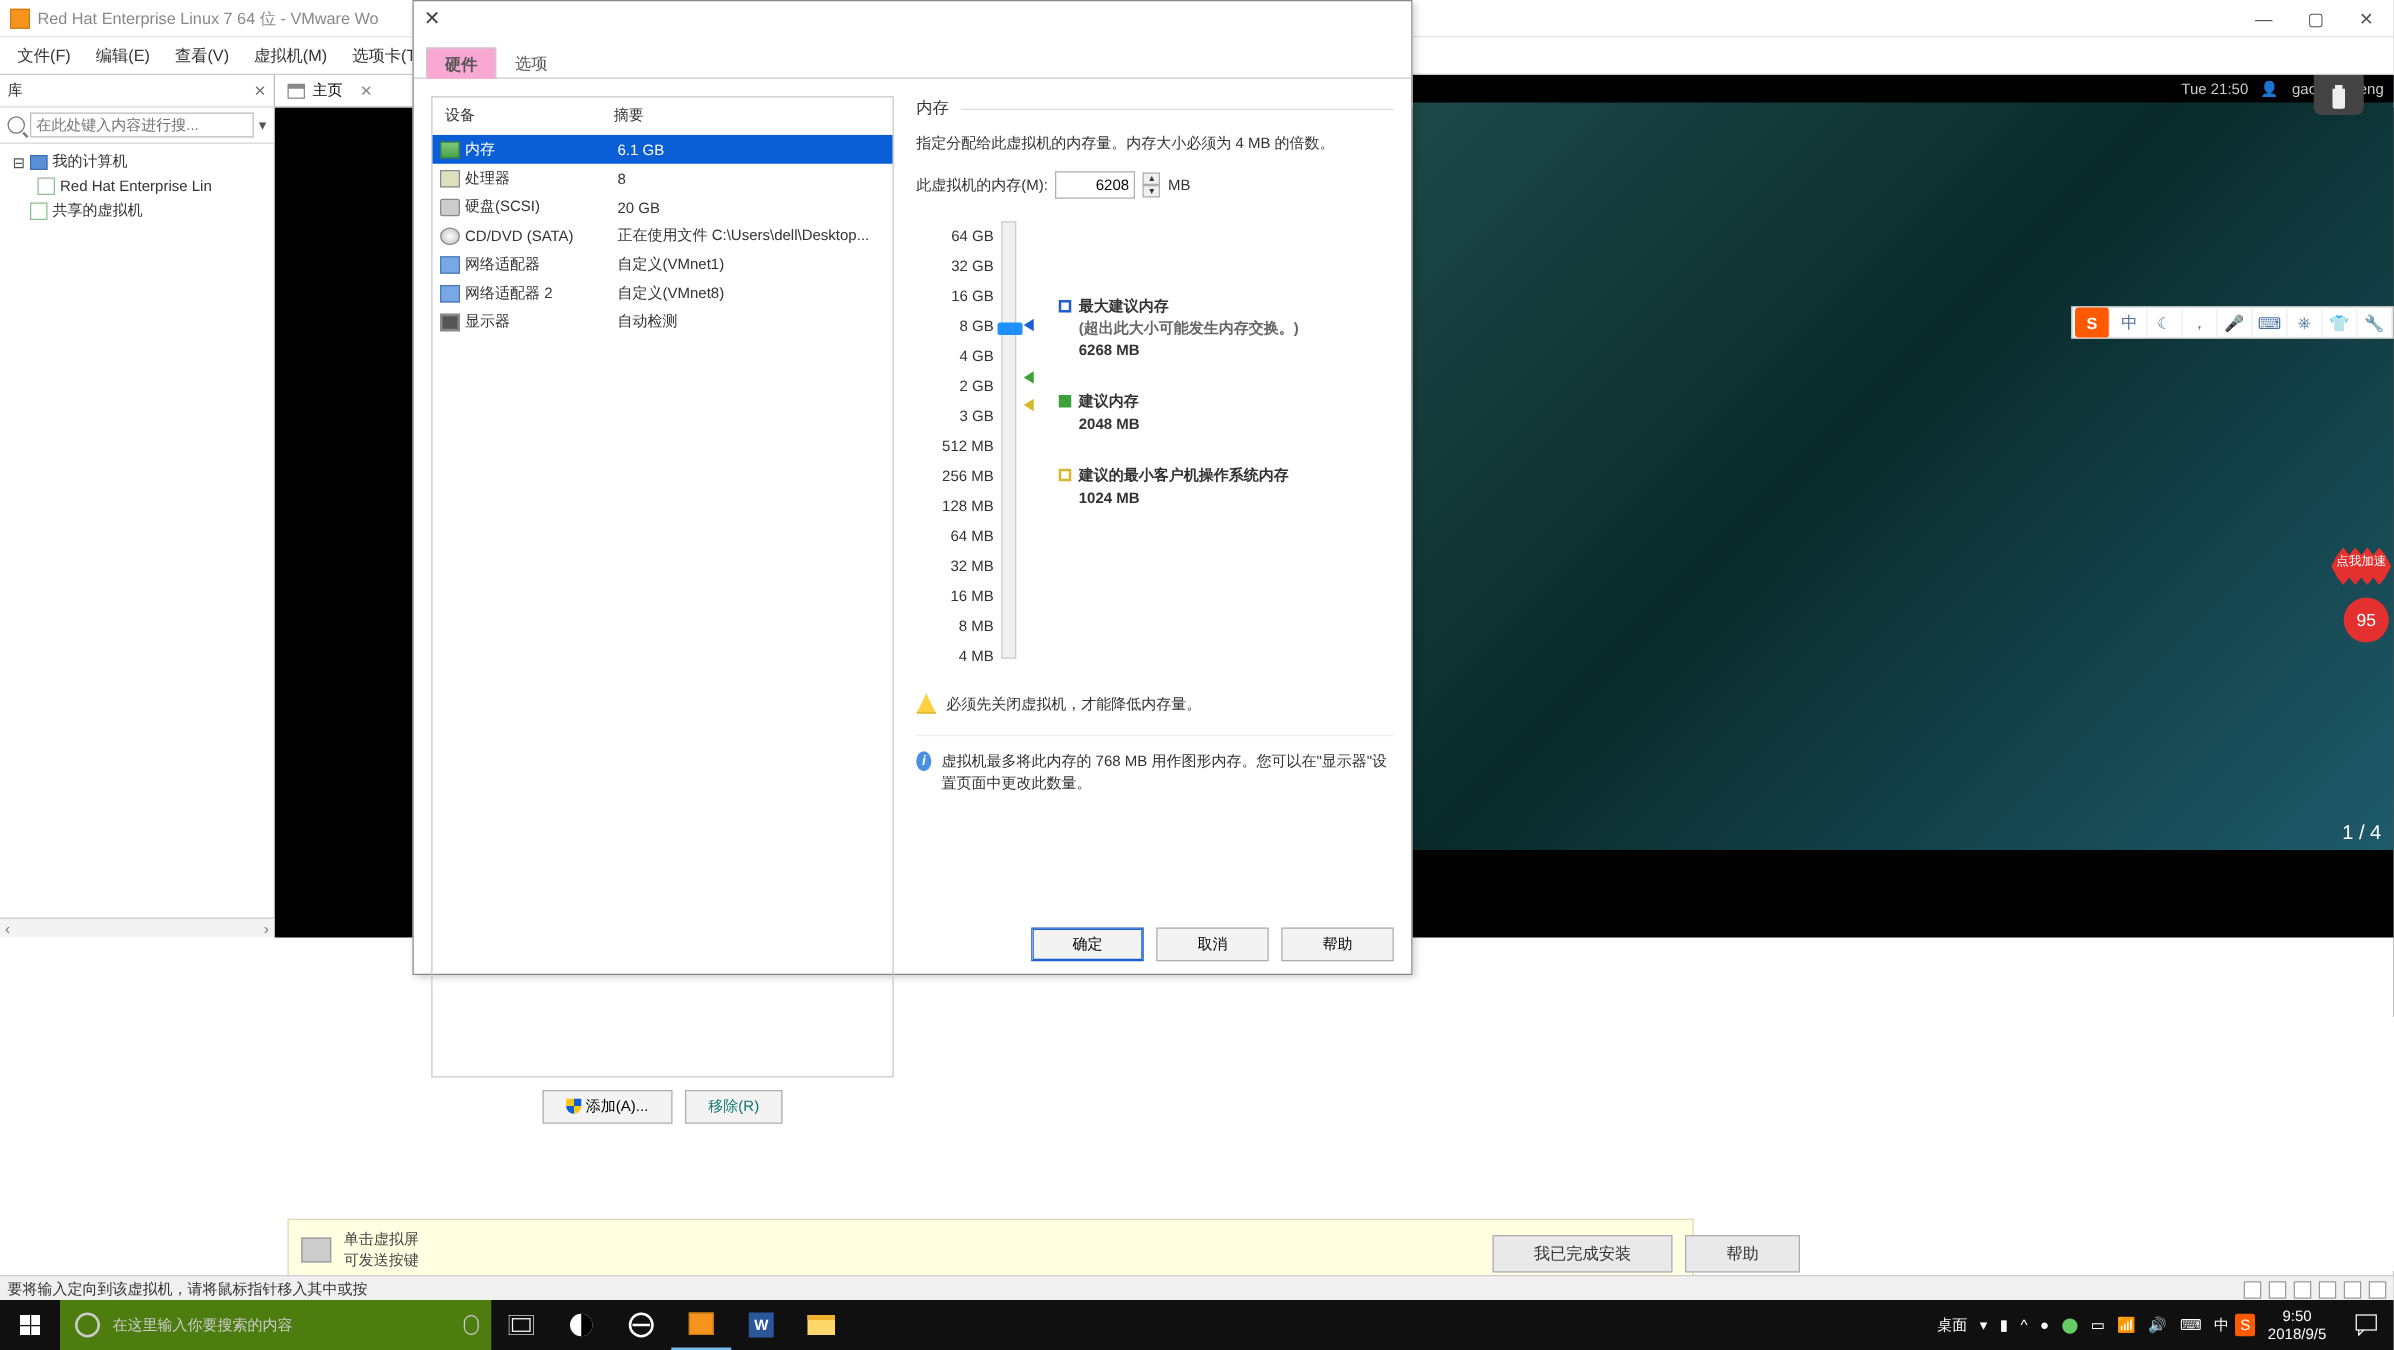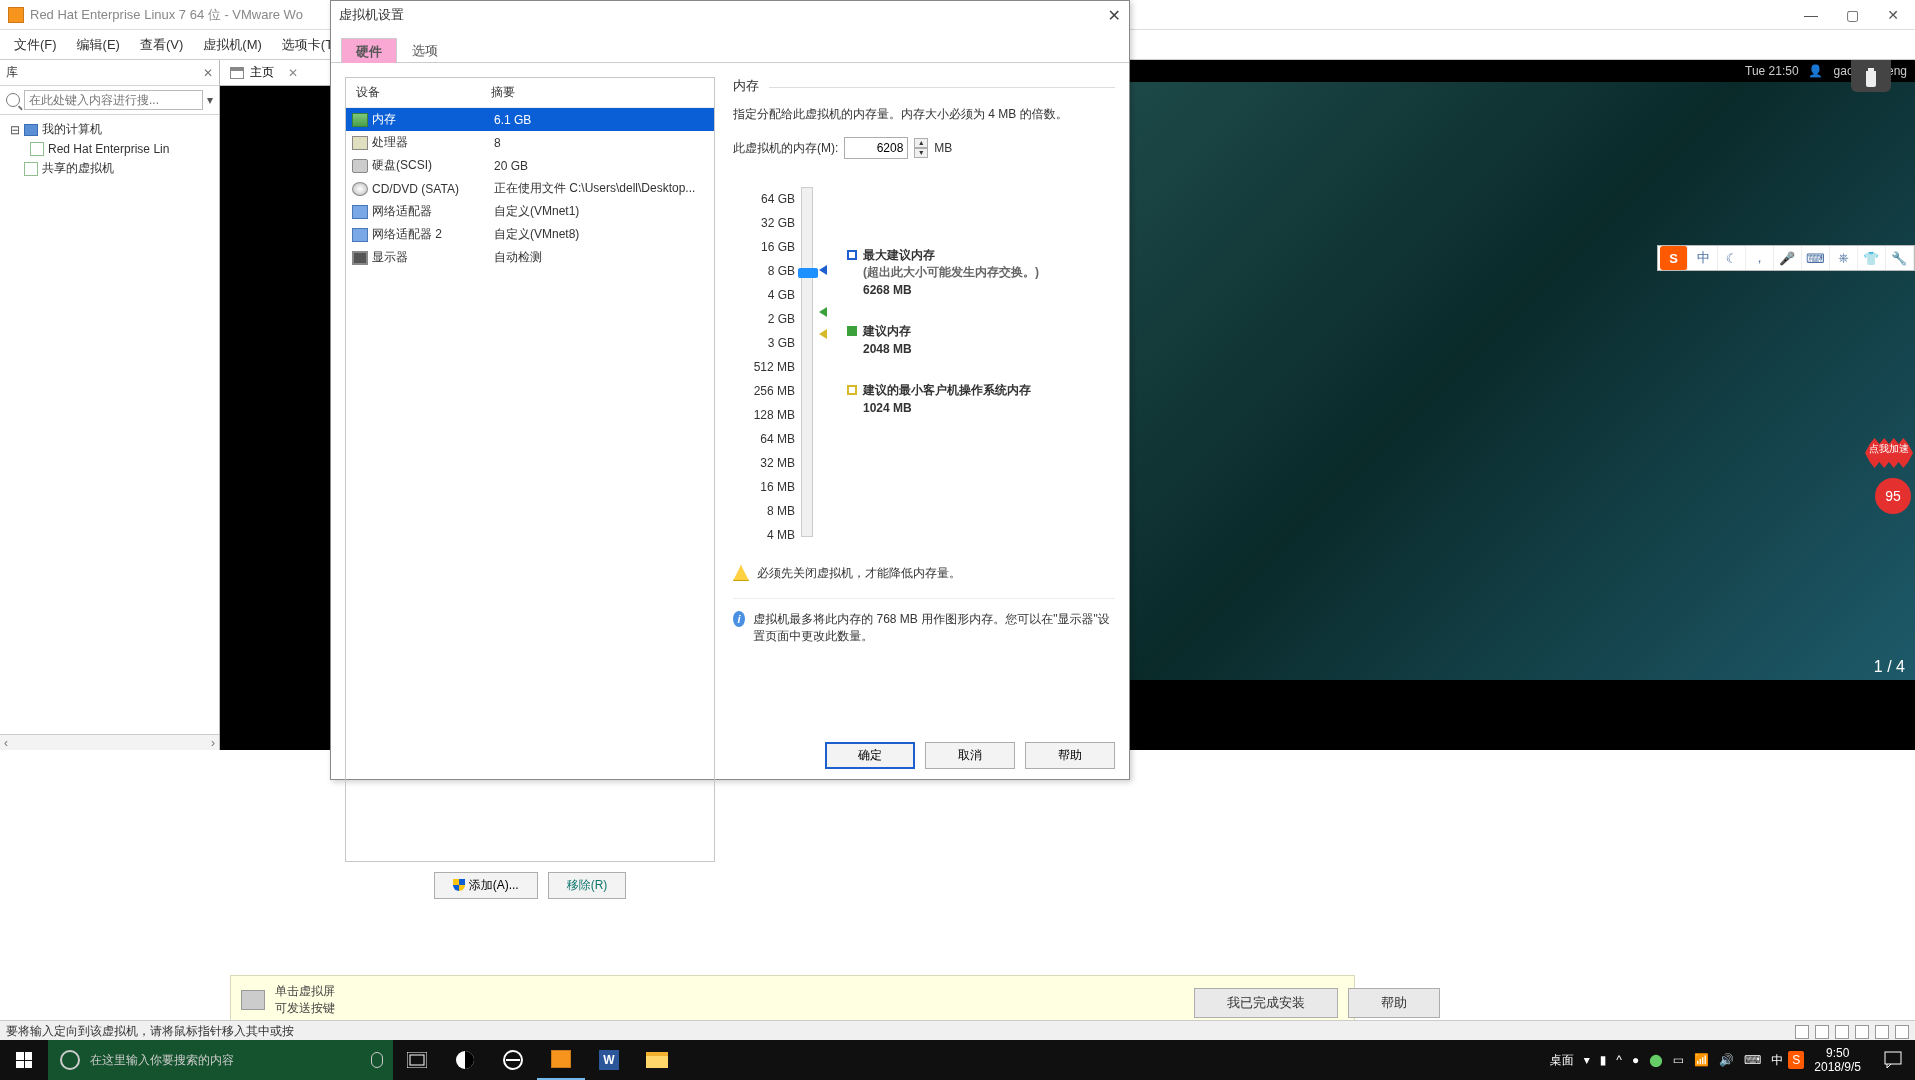--- a/index.html
+++ b/index.html
@@ -77,21 +77,21 @@
 
 .detail { flex: 1; }
 .groupt { font-size: 13px; color: #333; padding-bottom: 2px; position: relative; }
 .groupt::after { content: ""; position: absolute; left: 36px; right: 0; top: 50%; height: 1px; background: #ddd; }
 .desc { font-size: 12px; color: #333; margin: 8px 0 14px 0; line-height: 1.5; }
 .memrow { display: flex; align-items: center; gap: 6px; font-size: 13px; color: #333; }
 .memrow input { width: 64px; height: 22px; text-align: right; padding-right: 4px; border: 1px solid #adadad; }
 .spin { width: 14px; display: flex; flex-direction: column; }
 .spin span { height: 10px; border: 1px solid #adadad; font-size: 8px; text-align: center; line-height: 8px; background: #f0f0f0; }
 
-.sliderwrap { display: flex; margin-top: 28px; gap: 6px; }
+.sliderwrap { display: flex; margin-top: 18px; gap: 6px; }
 .ticks { width: 62px; text-align: right; font-size: 12px; color: #333; line-height: 24px; }
 .track { width: 12px; background: #f0f0f0; border: 1px solid #ccc; position: relative; height: 350px; }
 .thumb { position: absolute; left: -4px; width: 20px; height: 10px; background: #1e90ff; border-radius: 2px; top: 80px; }
 .markcol { flex: 1; position: relative; }
 .mark { position: absolute; display: flex; align-items: flex-start; gap: 6px; font-size: 12px; color: #333; }
 .mark .tri { width: 0; height: 0; border-top: 5px solid transparent; border-bottom: 5px solid transparent; border-right: 8px solid; }
 .mark.blue .tri { border-right-color: #1e5fd0; }
 .mark.green .tri { border-right-color: #3ba23b; }
 .mark.yel .tri { border-right-color: #d6b92a; }
 .legend { font-size: 12px; color: #333; margin-bottom: 10px; font-weight: bold; }
@@ -116,21 +116,21 @@
 .ime .cell { width: 28px; height: 24px; display: flex; align-items: center; justify-content: center; border-right: 1px solid #eee; font-size: 13px; color: #4a6fa0; }
 .ime .logo { background: #ff5a00; color: #fff; border-radius: 3px; margin: 2px; font-weight: bold; }
 .promo { position: absolute; top: 438px; right: 0; width: 50px; height: 80px; z-index: 60; }
 .promo .burst { width: 48px; height: 30px; background: #e53030; color: #fff; font-size: 10px; text-align: center; padding-top: 4px; clip-path: polygon(10% 20%,20% 0,30% 20%,40% 0,50% 20%,60% 0,70% 20%,80% 0,90% 20%,100% 50%,90% 80%,80% 100%,70% 80%,60% 100%,50% 80%,40% 100%,30% 80%,20% 100%,10% 80%,0 50%); }
 .promo .ball { width: 36px; height: 36px; border-radius: 50%; background: #e53030; color: #fff; text-align: center; line-height: 36px; margin-top: 10px; margin-left: 10px; font-size: 14px; }
 
 .taskbar { position: absolute; bottom: 0; left: 0; right: 0; height: 40px; background: #101010; display: flex; align-items: center; color: #fff; z-index: 100; }
 .taskbar .start { width: 48px; height: 40px; display: flex; align-items: center; justify-content: center; }
 .taskbar .start .winlogo { width: 16px; height: 16px; display: grid; grid-template: 1fr 1fr/1fr 1fr; gap: 1px; }
 .taskbar .start .winlogo span { background: #fff; }
-.taskbar .searchtb { flex: none; width: 345px; height: 40px; background: #14532d; display: flex; align-items: center; padding-left: 12px; gap: 10px; color: #ccc; font-size: 14px; justify-content: flex-end; }
+.taskbar .searchtb { flex: none; width: 345px; height: 40px; background: #4d7c0f; display: flex; align-items: center; padding-left: 12px; gap: 10px; color: #ccc; font-size: 14px; justify-content: flex-end; }
 .taskbar .searchtb .cortana { width: 20px; height: 20px; border: 2px solid #ccc; border-radius: 50%; }
 .taskbar .searchtb .mic { margin-left: auto; margin-right: 10px; width: 12px; height: 16px; border: 1px solid #ccc; border-radius: 6px; }
 .taskbar .tbicon { width: 48px; height: 40px; display: flex; align-items: center; justify-content: center; }
 .taskbar .tray { margin-left: auto; display: flex; align-items: center; height: 40px; }
 .taskbar .tray .titem { padding: 0 5px; color: #fff; font-size: 12px; }
 .taskbar .clock { text-align: center; padding: 0 10px; font-size: 12px; line-height: 14px; }
 .taskbar .notif { width: 44px; height: 40px; display: flex; align-items: center; justify-content: center; }
 </style>
 </head>
 <body>
@@ -221,21 +221,20 @@
   <div class="cell">🔧</div>
 </div>
 
 <div class="promo">
   <div class="burst">点我加速</div>
   <div class="ball">95</div>
 </div>
 
 <div class="modal">
   <div class="mtitlebar">
-    <div class="mtitle">虚拟机设置</div>
     <div class="mclose">✕</div>
   </div>
   <div class="tabrow">
     <div class="tab active">硬件</div>
     <div class="tab">选项</div>
   </div>
   <div class="mbody">
     <div class="hwlist">
       <div class="hwhead">
         <span class="c1">设备</span>

